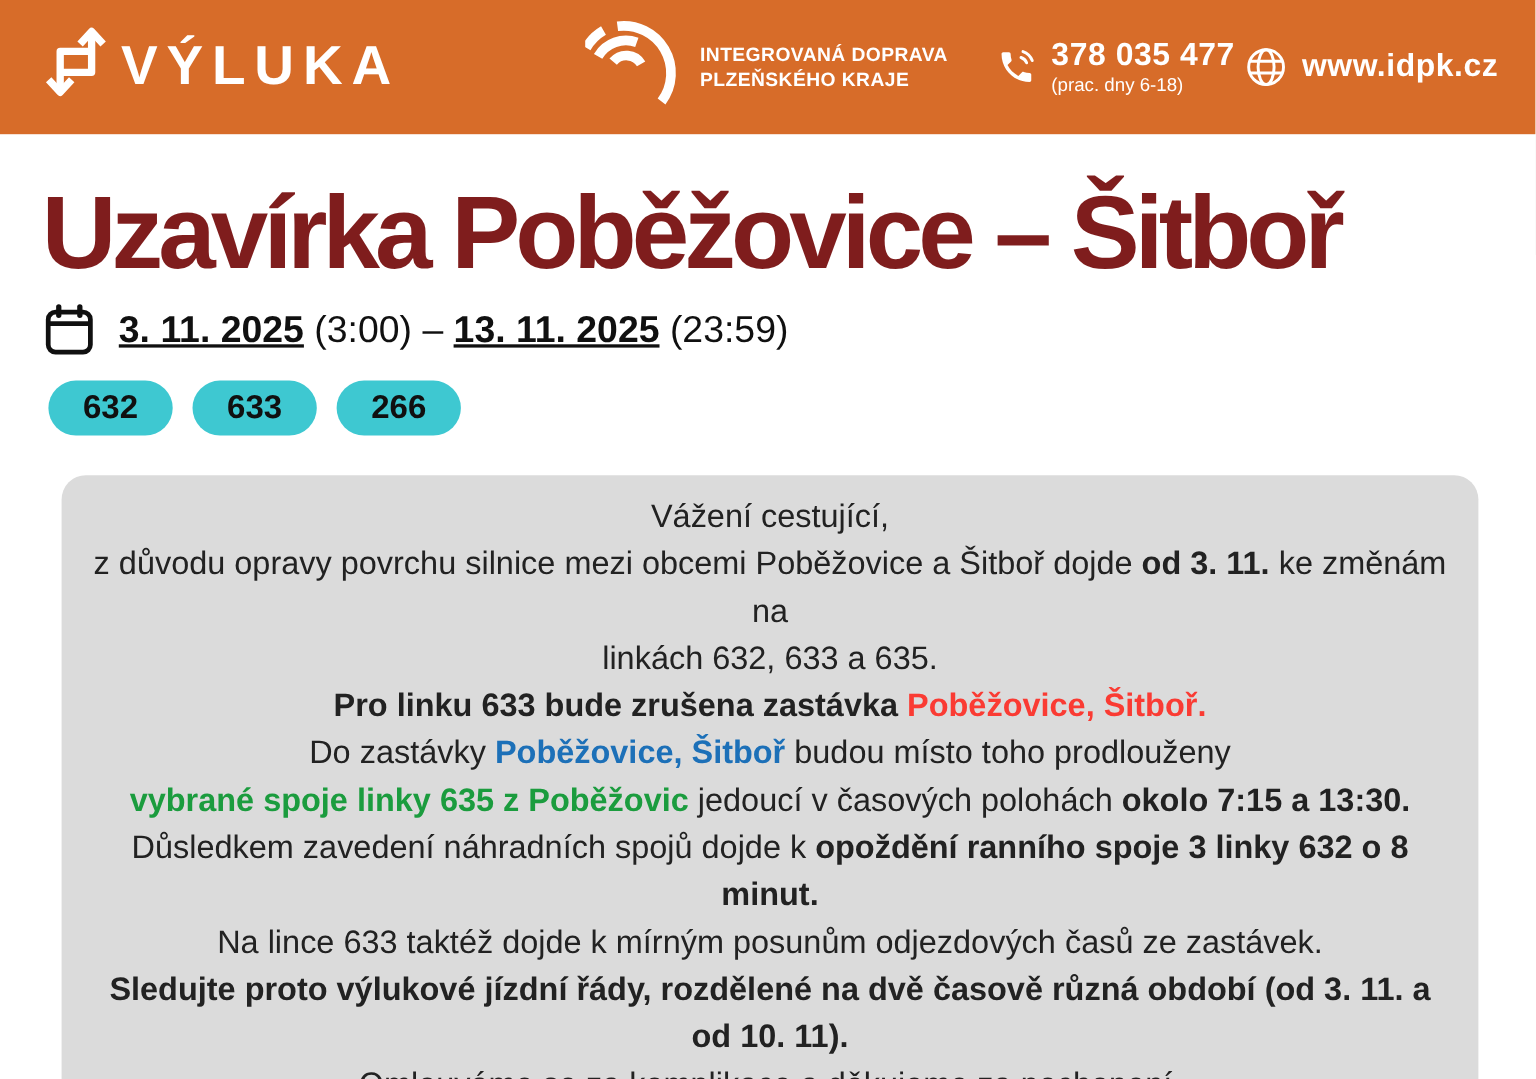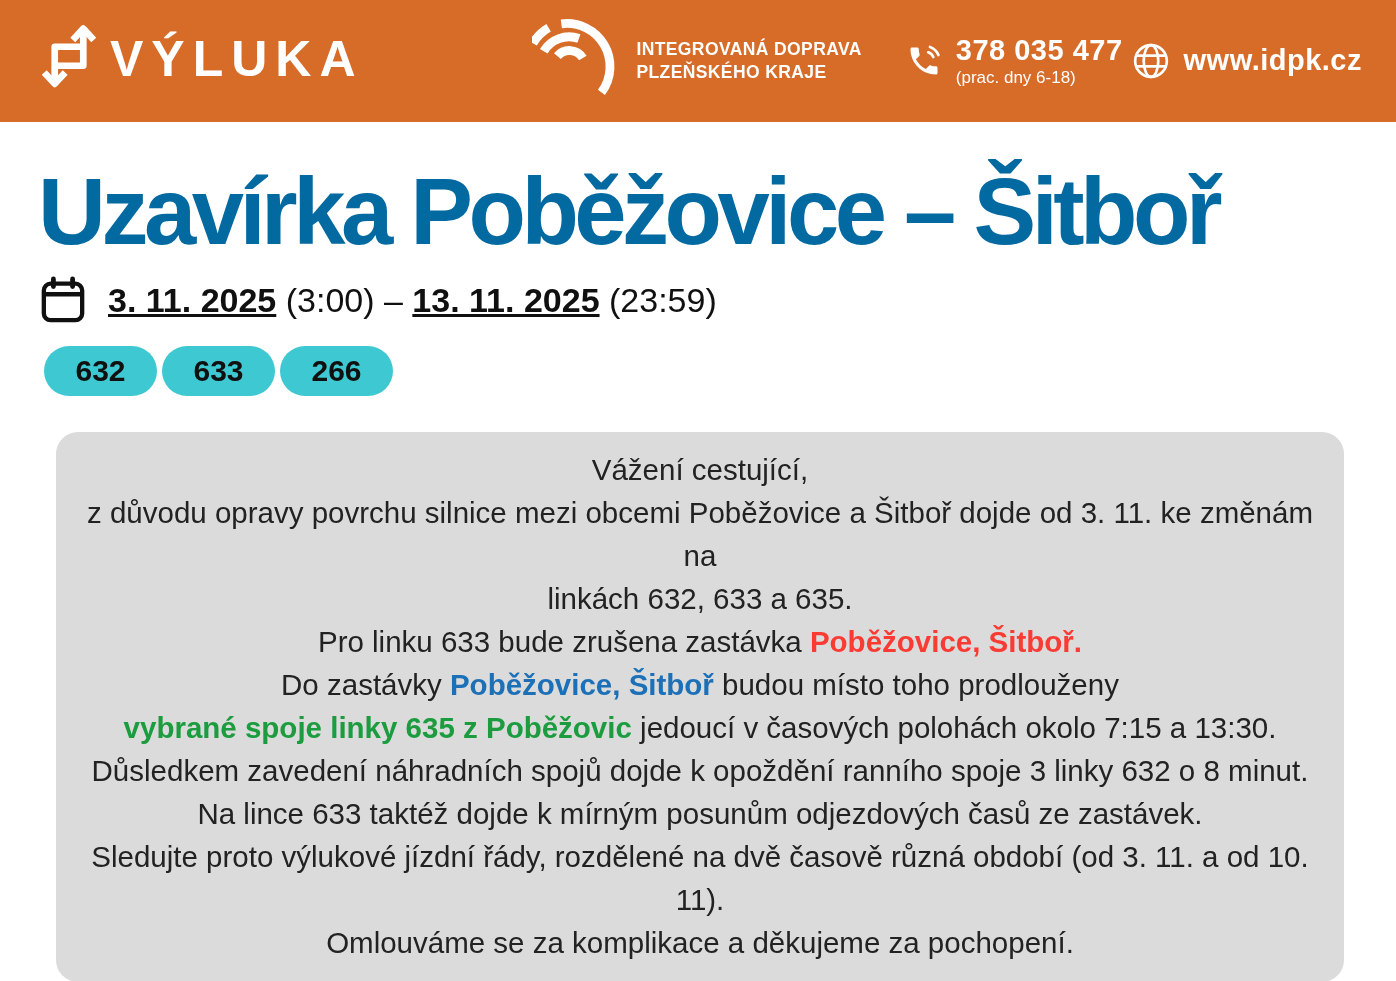--- a/index.html
+++ b/index.html
@@ -33,47 +33,47 @@
   .brand-text{font-size:17.5px;font-weight:700;line-height:1.3;letter-spacing:.4px;}
   .banner-contact{display:flex;flex-direction:row;gap:9px;min-width:248px;}
   .contact-row{display:flex;align-items:center;gap:14px;}
   .contact-col{display:flex;flex-direction:column;line-height:1.1;}
   .phone-num,.website{font-size:29px;font-weight:700;letter-spacing:.5px;}
   .phone-note{font-size:17px;font-weight:400;margin-top:2px;}
   
   .event-title{
     margin:36px 0 0 38px;
     font-size:94px;font-weight:700;letter-spacing:-4.5px;
-    color:#0369a1;line-height:1.15;white-space:nowrap;
+    color:#7f1d1d;line-height:1.15;white-space:nowrap;
   }
   .date-row{
     display:flex;align-items:center;gap:22px;
     margin:10px 0 0 40px;
     font-size:34px;color:#101010;
   }
   .date-text .seg-b{font-weight:700;text-decoration:underline;}
-  .badges{display:flex;gap:5px;margin:22px 0 0 44px;}
+  .badges{display:flex;gap:18px;margin:22px 0 0 44px;}
   .badge{
     width:113px;height:50px;border-radius:25px;
     background:var(--teal);
     display:flex;align-items:center;justify-content:center;
     font-size:30px;font-weight:700;color:#101010;
   }
   
   .notice{
     margin:36px 52px 0 56px;
     background:var(--gray);
     border-radius:22px;
     padding:16px 26px 18px;
     text-align:center;
     font-size:29.5px;line-height:43px;color:#222;
   }
   .notice-line{min-height:43px;}
   .seg-n{font-weight:400;}
-  .seg-b{font-weight:400;}
+  .seg-b{font-weight:700;}
   .seg-rb{font-weight:700;color:var(--red);}
   .seg-bb{font-weight:700;color:var(--blue);}
   .seg-gb{font-weight:700;color:var(--green);}
   svg{display:block;}
 </style>
 </head>
 <body>
 
 <header class="banner">
   <div class="banner-left">

